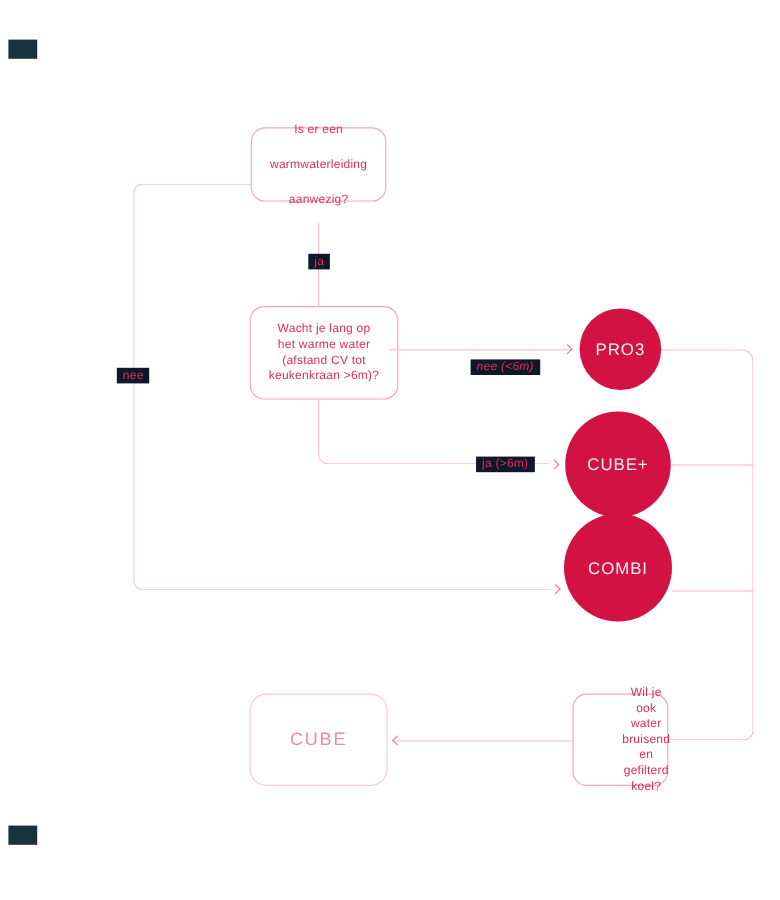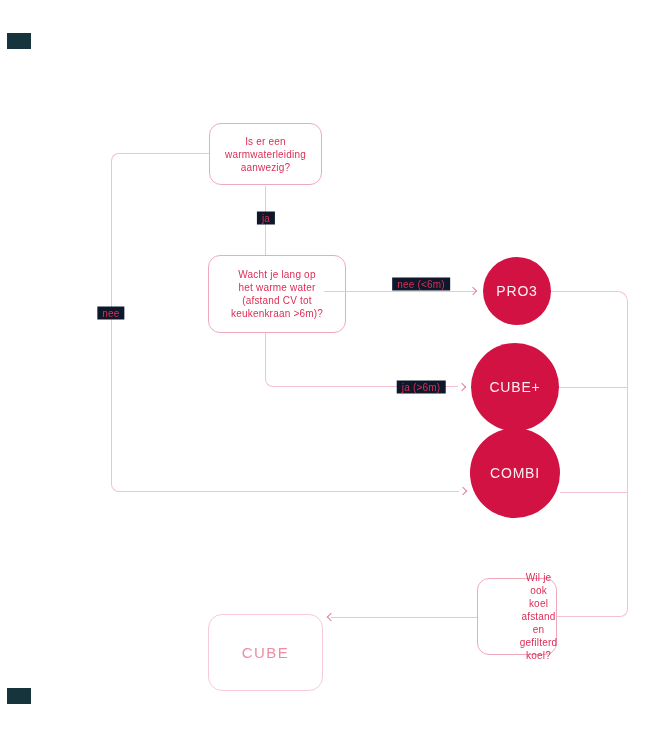--- a/index.html
+++ b/index.html
@@ -52,56 +52,56 @@
 <body>
 
 <div class="marker" style="left:7px;top:33px;"></div>
 <div class="marker" style="left:7px;top:688px;"></div>
 
 <div class="path" style="left:111px;top:153px;width:98px;height:331px;border-left:1px solid var(--line);border-top:1px solid var(--line);border-top-left-radius:8px;"></div>
 <div class="path" style="left:111px;top:484px;width:348px;height:8px;border-left:1px solid var(--line);border-bottom:1px solid var(--line);border-bottom-left-radius:8px;"></div>
 <div class="arrow arrow-r" style="left:460px;top:488px;"></div>
 <div class="lbl" style="left:111px;top:313px;">nee</div>
 
-<div class="qbox" style="left:209px;top:123px;width:113px;height:62px;">
+<div class="qbox" style="left:209px;top:106px;width:113px;height:62px;gap:16px;">
   <span>Is er een</span>
   <span>warmwaterleiding</span>
   <span>aanwezig?</span>
 </div>
 
 <div class="vline" style="left:265px;top:186px;height:69px;"></div>
 <div class="lbl" style="left:266px;top:218px;">ja</div>
 
-<div class="qbox" style="left:208px;top:255px;width:138px;height:78px;">
+<div class="qbox" style="left:208px;top:255px;width:124px;height:78px;">
   <span>Wacht je lang op</span>
   <span>het warme water</span>
   <span>(afstand CV tot</span>
   <span>keukenkraan &gt;6m)?</span>
 </div>
 
 <div class="hline" style="left:324px;top:291px;width:151px;"></div>
 <div class="arrow arrow-r" style="left:470px;top:288px;"></div>
-<div class="lbl" style="left:421px;top:284px;">nee (&lt;6m)</div>
+<div class="lbl" style="left:421px;top:306px;font-style:italic;">nee (&lt;6m)</div>
 
 <div class="path" style="left:265px;top:333px;width:193px;height:54px;border-left:1px solid var(--line);border-bottom:1px solid var(--line);border-bottom-left-radius:8px;"></div>
 <div class="arrow arrow-r" style="left:459px;top:384px;"></div>
 <div class="lbl" style="left:421px;top:387px;">ja (&gt;6m)</div>
 
 <div class="circle" style="left:483px;top:257px;width:68px;height:68px;font-size:14px;">PRO3</div>
 <div class="circle" style="left:471px;top:343px;width:88px;height:88px;font-size:14px;">CUBE+</div>
 <div class="circle" style="left:470px;top:428px;width:90px;height:90px;font-size:14px;">COMBI</div>
 
 <div class="path" style="left:551px;top:291px;width:77px;height:318px;border-top:1px solid var(--line);border-right:1px solid var(--line);border-top-right-radius:10px;"></div>
 <div class="path" style="left:557px;top:609px;width:71px;height:8px;border-right:1px solid var(--line);border-bottom:1px solid var(--line);border-bottom-right-radius:8px;"></div>
 <div class="hline" style="left:559px;top:387px;width:69px;"></div>
 <div class="hline" style="left:560px;top:492px;width:68px;"></div>
 
 <div class="hline" style="left:331px;top:617px;width:146px;"></div>
 <div class="arrow arrow-l" style="left:328px;top:614px;"></div>
 
-<div class="cubebox" style="left:208px;top:578px;width:115px;height:77px;margin-top:36px;">CUBE</div>
+<div class="cubebox" style="left:208px;top:578px;width:115px;height:77px;">CUBE</div>
 
 <div class="qbox" style="left:477px;top:578px;width:80px;height:77px;padding-left:43px;">
   <span>Wil je ook</span>
-  <span>koel afstand</span>
+  <span>water bruisend</span>
   <span>en gefilterd</span>
   <span>koel?</span>
 </div>
 
 </body></html>

